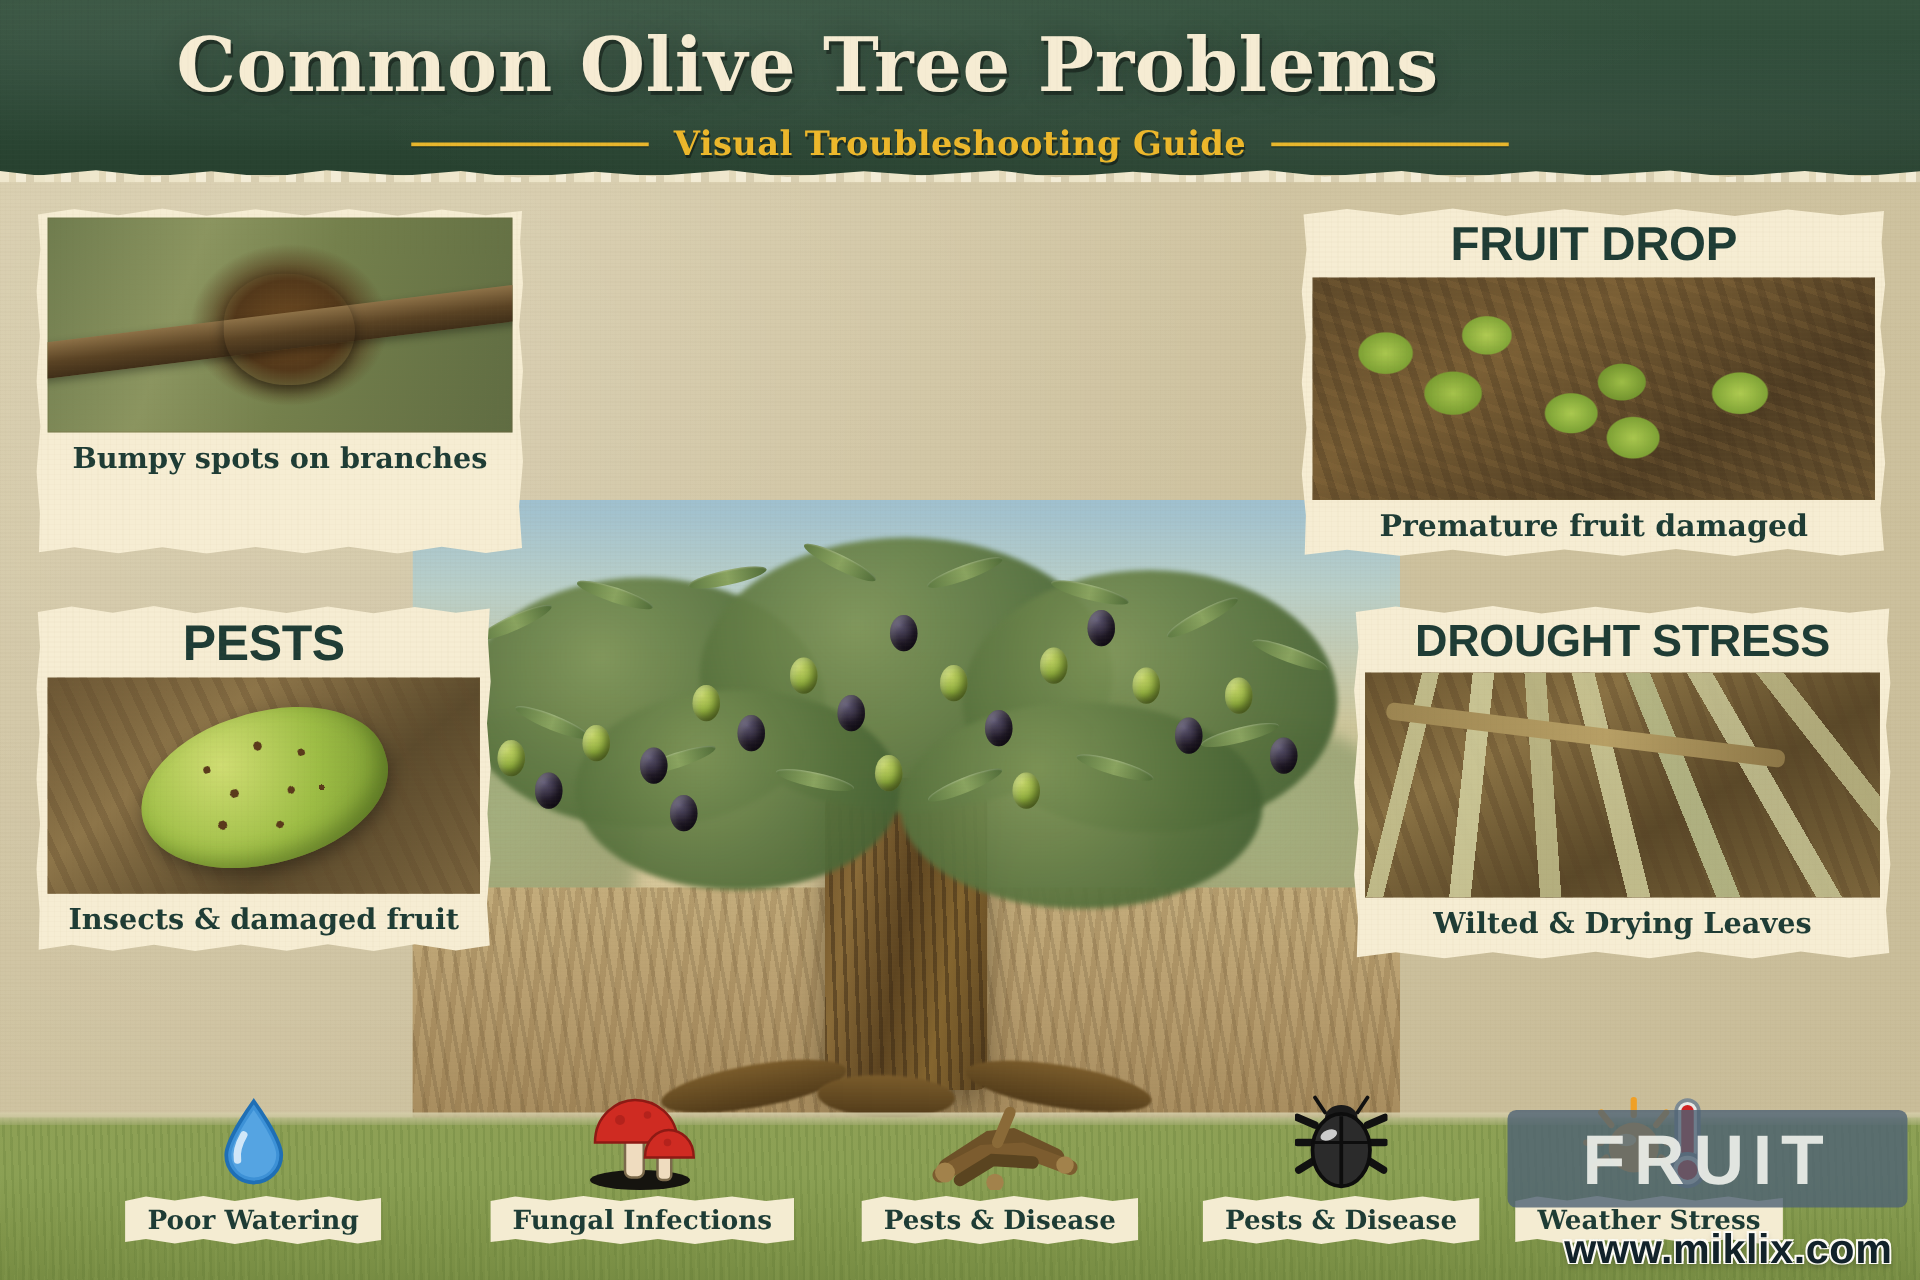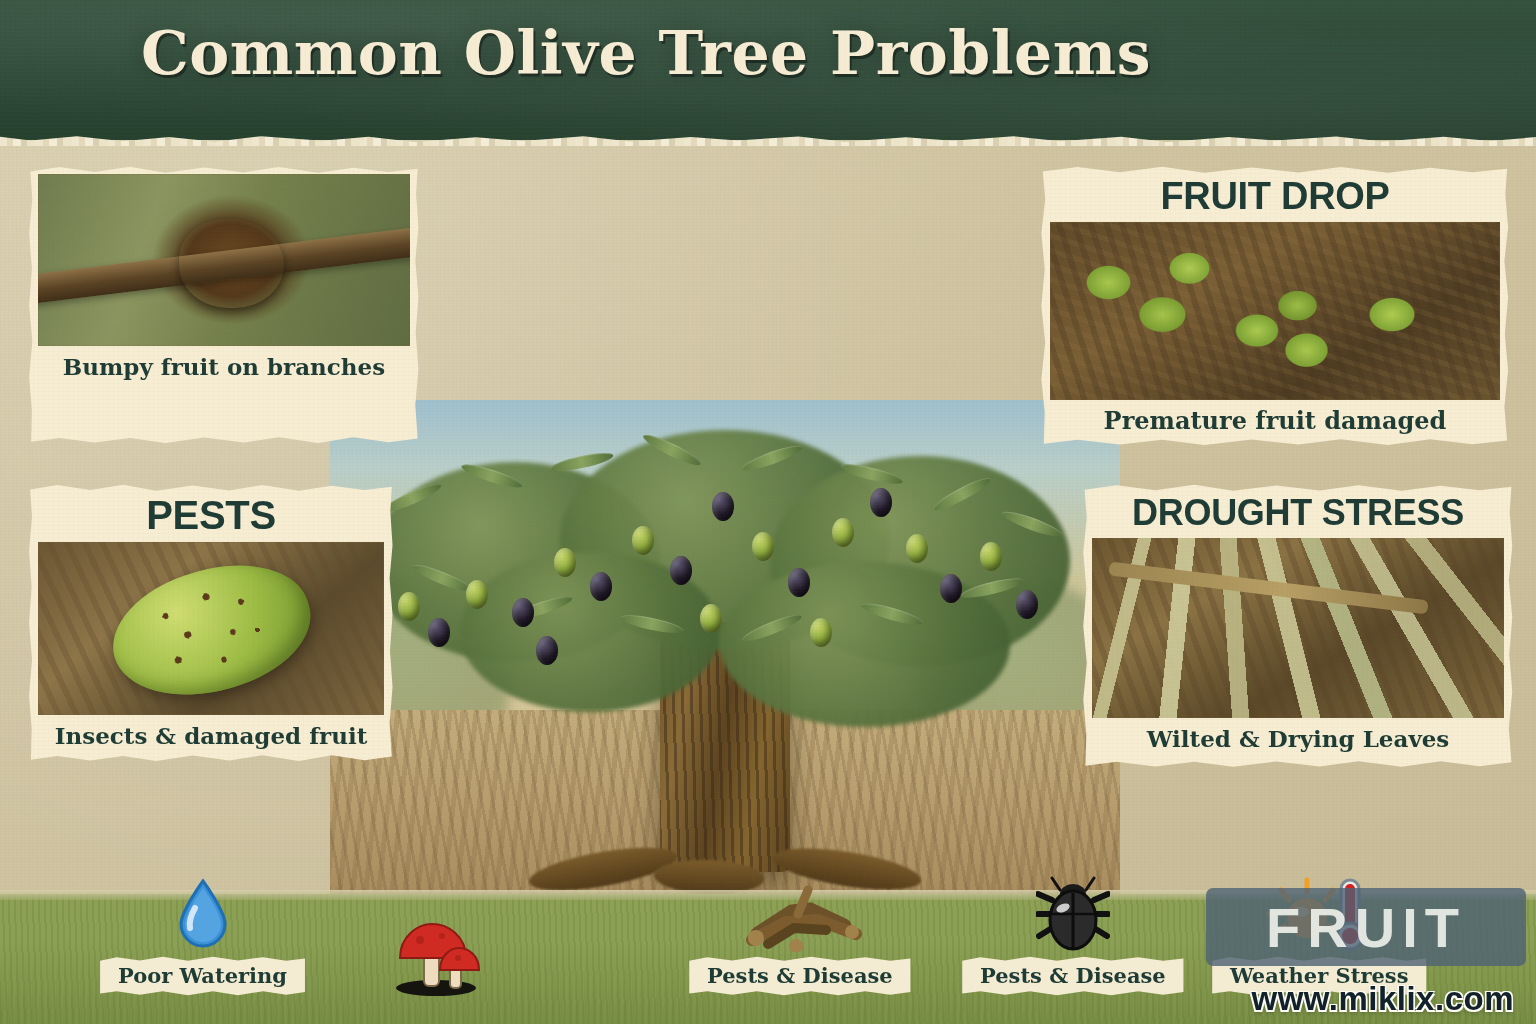--- a/index.html
+++ b/index.html
@@ -409,26 +409,31 @@
       <div class="olive green" style="left:640px; top:120px;"></div>
       <div class="olive black" style="left:676px; top:168px;"></div>
       <div class="olive green" style="left:360px; top:182px;"></div>
       <div class="olive black" style="left:196px; top:214px;"></div>
       <div class="olive green" style="left:470px; top:196px;"></div>
     </div>
   </div>
 
   <div id="header">
     <div id="title">Common Olive Tree Problems</div>
+    <div id="subtitle-row">
+      <div class="rule"></div>
+      <div id="subtitle">Visual Troubleshooting Guide</div>
+      <div class="rule"></div>
+    </div>
   </div>
   <div id="header-edge"></div>
 
   <div class="card" style="left:28px; top:166px; width:392px; height:278px;">
     <div class="photo ph-knot" style="height:172px;"></div>
-    <div class="card-caption" style="font-size:23px;">Bumpy fruit on branches</div>
+    <div class="card-caption" style="font-size:23px;">Bumpy spots on branches</div>
   </div>
 
 
   <div class="card" style="left:1040px; top:166px; width:470px; height:280px;">
     <div class="card-title" style="font-size:38px;">FRUIT DROP</div>
     <div class="photo ph-drop" style="height:178px;"></div>
     <div class="card-caption" style="font-size:24px;">Premature fruit damaged</div>
   </div>
 
   <div class="card" style="left:28px; top:484px; width:366px; height:278px;">
@@ -463,20 +468,21 @@
         <ellipse cx="46" cy="70" rx="40" ry="8" fill="#15140f"></ellipse>
         <rect x="34" y="36" width="15" height="32" rx="5" fill="#efdcbf" stroke="#7b6a4c" stroke-width="2"></rect>
         <rect x="60" y="48" width="11" height="22" rx="4" fill="#efdcbf" stroke="#7b6a4c" stroke-width="2"></rect>
         <path d="M10 40 C10 18 28 6 42 6 C58 6 76 18 76 40 Z" fill="#cf2b22" stroke="#8d1a14" stroke-width="2"></path>
         <path d="M50 52 C50 38 60 30 69 30 C79 30 89 38 89 52 Z" fill="#cf2b22" stroke="#8d1a14" stroke-width="2"></path>
         <circle cx="30" cy="22" r="4" fill="#a8201a" opacity=".7"></circle>
         <circle cx="52" cy="18" r="3" fill="#a8201a" opacity=".7"></circle>
         <circle cx="68" cy="40" r="3" fill="#a8201a" opacity=".7"></circle>
       </svg>
     </div>
+    <div class="pill">Fungal Infections</div>
   </div>
 
   <div class="bottom-item" style="left:687px; bottom:28px;">
     <div class="bi-icon">
       <svg width="132" height="70" viewBox="0 0 132 70">
         <path d="M24 52 L58 30 L76 28 L110 44" stroke="#6d5128" stroke-width="15" stroke-linecap="round" fill="none"></path>
         <path d="M18 58 L52 40 L84 38 L122 52" stroke="#7c5c2f" stroke-width="12" stroke-linecap="round" fill="none"></path>
         <path d="M64 32 L74 8" stroke="#8a6a38" stroke-width="9" stroke-linecap="round"></path>
         <path d="M34 62 L60 46 L92 48" stroke="#5a4420" stroke-width="10" stroke-linecap="round" fill="none"></path>
         <circle cx="22" cy="56" r="8" fill="#a2824b"></circle>

